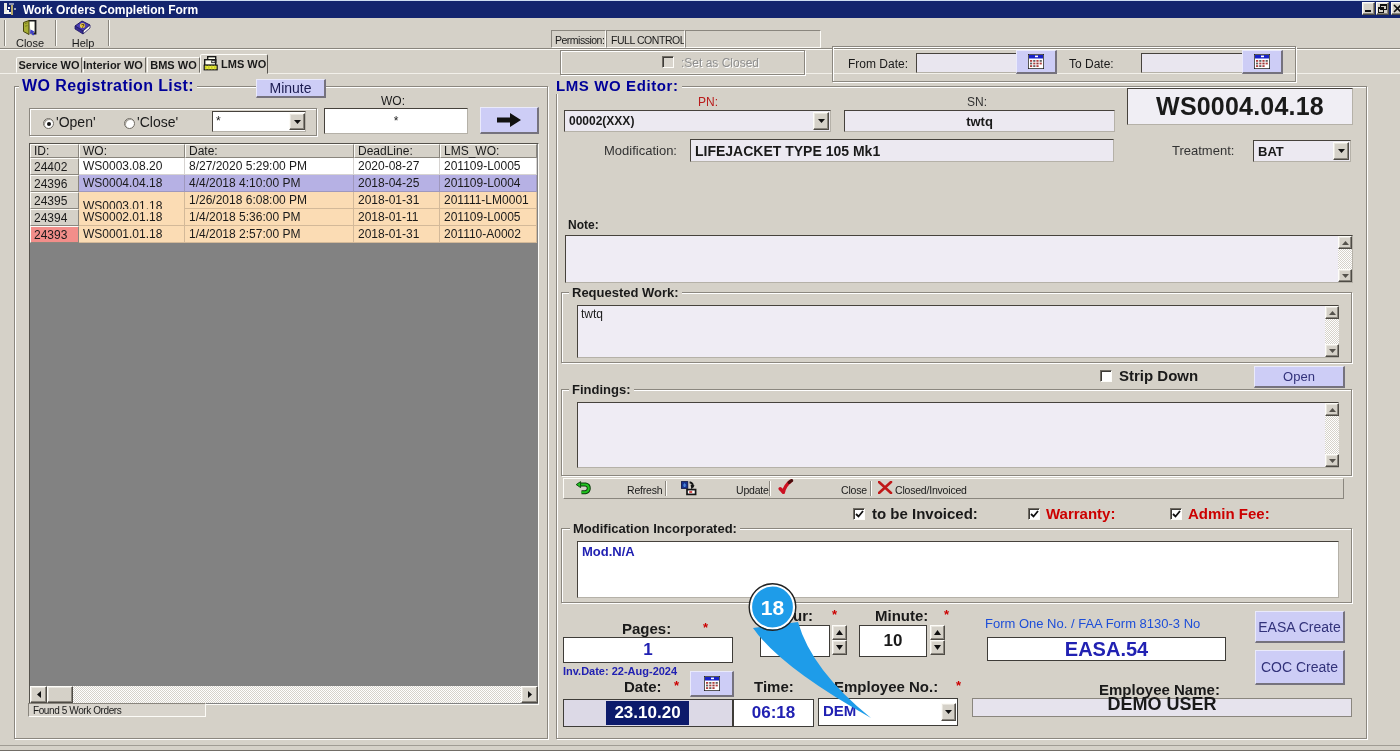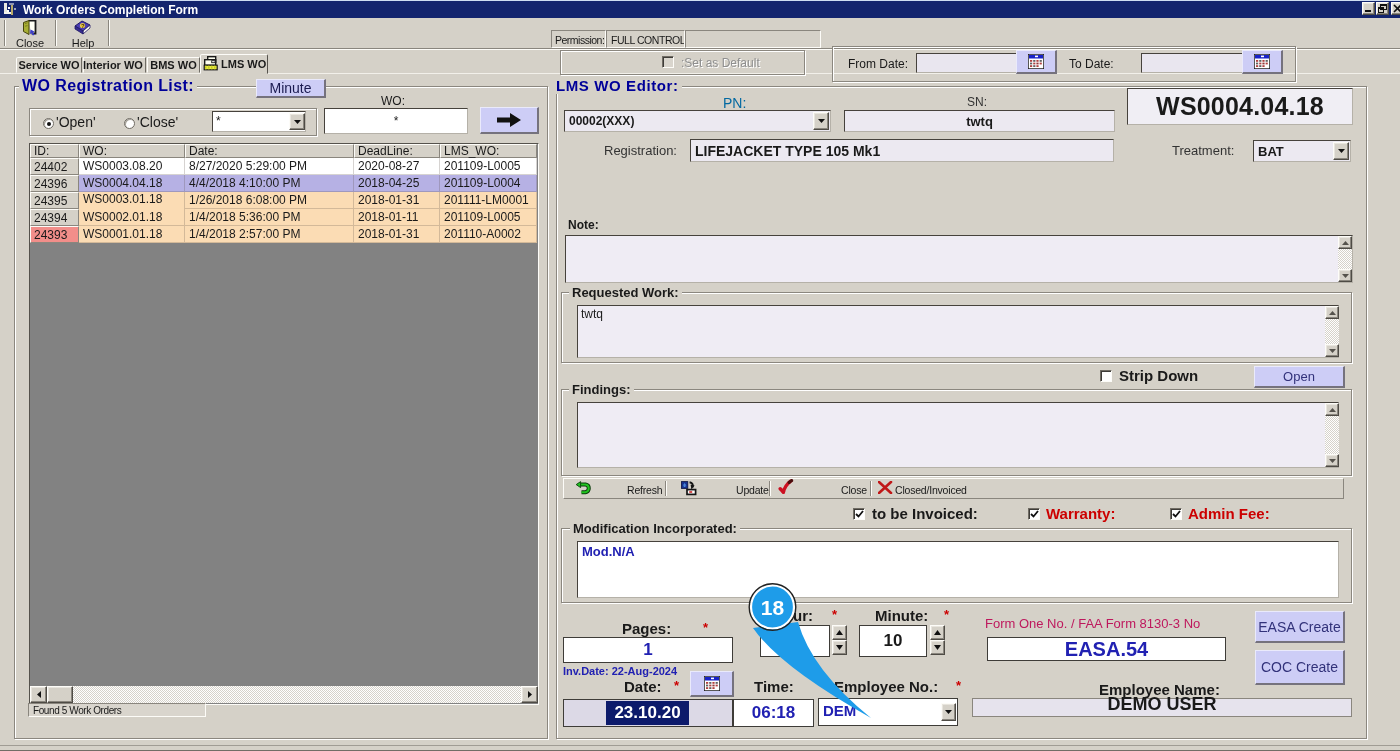--- a/index.html
+++ b/index.html
@@ -96,21 +96,21 @@
  <rect x="4.7" y="0.7" width="8" height="5.6" fill="#fffff0" stroke="#1a1a1a" stroke-width="1.4"></rect>
  <rect x="1.7" y="3.7" width="11" height="5.6" fill="#fffff0" stroke="#1a1a1a" stroke-width="1.4"></rect>
  <rect x="8.7" y="4.7" width="3.4" height="2" fill="#ffffff" stroke="#1a1a1a" stroke-width="0.9"></rect>
  <rect x="1.2" y="9.2" width="13" height="4.6" fill="#e8ec3c" stroke="#1a1a1a" stroke-width="1.2"></rect>
  <path d="M2 10 h11 M2 11.5 h11 M2 13 h11" stroke="#b8bc1c" stroke-width="0.8" stroke-dasharray="1.5 1.5"></path>
 </svg>
 <div class="ab bold" style="left:221px;top:58px;font-size:11px">LMS WO</div>
 
 <div class="ab groove" style="left:560px;top:50px;width:245px;height:25px"></div>
 <div class="ab cb" style="left:662px;top:56px;width:12px;height:12px;background:#d9d5cd"></div>
-<div class="ab" style="left:681px;top:56px;font-size:12px;color:#8f8f8f;text-shadow:1px 1px 0 #fff">:Set as Default</div>
+<div class="ab" style="left:681px;top:56px;font-size:12px;color:#8f8f8f;text-shadow:1px 1px 0 #fff">:Set as Closed</div>
 
 <div class="ab groove" style="left:832px;top:46px;width:464px;height:36px"></div>
 <div class="ab" style="left:848px;top:57px;font-size:12px">From Date:</div>
 <div class="ab s2" style="left:916px;top:53px;width:113px;height:20px;background:#e9e6ef"></div>
 <div class="ab" style="left:1069px;top:57px;font-size:12px">To Date:</div>
 <div class="ab s2" style="left:1141px;top:53px;width:113px;height:20px;background:#e9e6ef"></div>
 
 <div class="ab btn ctr" style="left:1016px;top:50px;width:41px;height:24px">
     <svg width="16" height="15" viewBox="0 0 16 15">
  <rect x="0" y="0" width="16" height="15" fill="#fff" stroke="#111" stroke-width="1.4"></rect>
@@ -184,21 +184,21 @@
 <div class="ab" style="left:79px;top:158px;width:106px;height:17px;background:#ffffff;border-right:1px solid rgba(90,80,70,0.25);border-bottom:1px solid rgba(90,80,70,0.25);padding:1px 0 0 4px;font-size:12px;white-space:nowrap;overflow:hidden">WS0003.08.20</div>
 <div class="ab" style="left:185px;top:158px;width:169px;height:17px;background:#ffffff;border-right:1px solid rgba(90,80,70,0.25);border-bottom:1px solid rgba(90,80,70,0.25);padding:1px 0 0 4px;font-size:12px;white-space:nowrap;overflow:hidden">8/27/2020 5:29:00 PM</div>
 <div class="ab" style="left:354px;top:158px;width:86px;height:17px;background:#ffffff;border-right:1px solid rgba(90,80,70,0.25);border-bottom:1px solid rgba(90,80,70,0.25);padding:1px 0 0 4px;font-size:12px;white-space:nowrap;overflow:hidden">2020-08-27</div>
 <div class="ab" style="left:440px;top:158px;width:97px;height:17px;background:#ffffff;border-right:1px solid rgba(90,80,70,0.25);border-bottom:1px solid rgba(90,80,70,0.25);padding:1px 0 0 4px;font-size:12px;white-space:nowrap;overflow:hidden">201109-L0005</div>
 <div class="ab" style="left:30px;top:175px;width:49px;height:17px;background:#d5d1c8;border:1px solid;border-color:#fdfcf8 #8a867e #8a867e #fdfcf8;padding:1px 0 0 3px;font-size:12px">24396</div>
 <div class="ab" style="left:79px;top:175px;width:106px;height:17px;background:#b6b1e4;border-right:1px solid rgba(90,80,70,0.25);border-bottom:1px solid rgba(90,80,70,0.25);padding:1px 0 0 4px;font-size:12px;white-space:nowrap;overflow:hidden">WS0004.04.18</div>
 <div class="ab" style="left:185px;top:175px;width:169px;height:17px;background:#b6b1e4;border-right:1px solid rgba(90,80,70,0.25);border-bottom:1px solid rgba(90,80,70,0.25);padding:1px 0 0 4px;font-size:12px;white-space:nowrap;overflow:hidden">4/4/2018 4:10:00 PM</div>
 <div class="ab" style="left:354px;top:175px;width:86px;height:17px;background:#b6b1e4;border-right:1px solid rgba(90,80,70,0.25);border-bottom:1px solid rgba(90,80,70,0.25);padding:1px 0 0 4px;font-size:12px;white-space:nowrap;overflow:hidden">2018-04-25</div>
 <div class="ab" style="left:440px;top:175px;width:97px;height:17px;background:#b6b1e4;border-right:1px solid rgba(90,80,70,0.25);border-bottom:1px solid rgba(90,80,70,0.25);padding:1px 0 0 4px;font-size:12px;white-space:nowrap;overflow:hidden">201109-L0004</div>
 <div class="ab" style="left:30px;top:192px;width:49px;height:17px;background:#d5d1c8;border:1px solid;border-color:#fdfcf8 #8a867e #8a867e #fdfcf8;padding:1px 0 0 3px;font-size:12px">24395</div>
-<div class="ab" style="left:79px;top:192px;width:106px;height:25px;background:#fbdcb4;border-right:1px solid rgba(90,80,70,0.25);border-bottom:1px solid rgba(90,80,70,0.25);padding:0 0 0 4px;font-size:12px;white-space:nowrap;overflow:hidden">WS0003.01.18</div>
+<div class="ab" style="left:79px;top:192px;width:106px;height:25px;background:#fbdcb4;border-right:1px solid rgba(90,80,70,0.25);border-bottom:1px solid rgba(90,80,70,0.25);padding:7px 0 0 4px;font-size:12px;white-space:nowrap;overflow:hidden">WS0003.01.18</div>
 <div class="ab" style="left:185px;top:192px;width:169px;height:17px;background:#fbdcb4;border-right:1px solid rgba(90,80,70,0.25);border-bottom:1px solid rgba(90,80,70,0.25);padding:1px 4px 0 4px;font-size:12px;white-space:nowrap;overflow:hidden">1/26/2018 6:08:00 PM</div>
 <div class="ab" style="left:354px;top:192px;width:86px;height:17px;background:#fbdcb4;border-right:1px solid rgba(90,80,70,0.25);border-bottom:1px solid rgba(90,80,70,0.25);padding:1px 0 0 4px;font-size:12px;white-space:nowrap;overflow:hidden">2018-01-31</div>
 <div class="ab" style="left:440px;top:192px;width:97px;height:17px;background:#fbdcb4;border-right:1px solid rgba(90,80,70,0.25);border-bottom:1px solid rgba(90,80,70,0.25);padding:1px 0 0 4px;font-size:12px;white-space:nowrap;overflow:hidden">201111-LM0001</div>
 <div class="ab" style="left:30px;top:209px;width:49px;height:17px;background:#d5d1c8;border:1px solid;border-color:#fdfcf8 #8a867e #8a867e #fdfcf8;padding:1px 0 0 3px;font-size:12px">24394</div>
 <div class="ab" style="left:79px;top:209px;width:106px;height:17px;background:#fbdcb4;border-right:1px solid rgba(90,80,70,0.25);border-bottom:1px solid rgba(90,80,70,0.25);padding:1px 0 0 4px;font-size:12px;white-space:nowrap;overflow:hidden">WS0002.01.18</div>
 <div class="ab" style="left:185px;top:209px;width:169px;height:17px;background:#fbdcb4;border-right:1px solid rgba(90,80,70,0.25);border-bottom:1px solid rgba(90,80,70,0.25);padding:1px 0 0 4px;font-size:12px;white-space:nowrap;overflow:hidden">1/4/2018 5:36:00 PM</div>
 <div class="ab" style="left:354px;top:209px;width:86px;height:17px;background:#fbdcb4;border-right:1px solid rgba(90,80,70,0.25);border-bottom:1px solid rgba(90,80,70,0.25);padding:1px 0 0 4px;font-size:12px;white-space:nowrap;overflow:hidden">2018-01-11</div>
 <div class="ab" style="left:440px;top:209px;width:97px;height:17px;background:#fbdcb4;border-right:1px solid rgba(90,80,70,0.25);border-bottom:1px solid rgba(90,80,70,0.25);padding:1px 0 0 4px;font-size:12px;white-space:nowrap;overflow:hidden">201109-L0005</div>
 <div class="ab" style="left:30px;top:226px;width:49px;height:17px;background:#f28e8a;border:1px solid;border-color:#fdfcf8 #8a867e #8a867e #fdfcf8;padding:1px 0 0 3px;font-size:12px">24393</div>
 <div class="ab" style="left:79px;top:226px;width:106px;height:17px;background:#fbdcb4;border-right:1px solid rgba(90,80,70,0.25);border-bottom:1px solid rgba(90,80,70,0.25);padding:1px 0 0 4px;font-size:12px;white-space:nowrap;overflow:hidden">WS0001.01.18</div>
@@ -215,31 +215,31 @@
 <div class="ab gbtn" style="left:47px;top:686px;width:26px;height:17px"></div>
 <div class="ab gbtn ctr" style="left:521px;top:686px;width:17px;height:17px">
     <svg width="4" height="7">
       <path d="M0 0 L4 3.5 L0 7 Z" fill="#111"></path>
     </svg>
   </div>
 <div class="ab s1" style="left:28px;top:703px;width:178px;height:14px;background:#d9d5cd;font-size:10px;letter-spacing:-0.4px;padding:1px 12px 0 4px;white-space:nowrap">Found 5 Work Orders</div>
 
 <div class="ab groove" style="left:556px;top:86px;width:811px;height:653px"></div>
 <div class="ab gt" style="left:553px;top:77px;font-size:15px;letter-spacing:0.6px">LMS WO Editor:</div>
-<div class="ab" style="left:723px;top:95px;font-size:14px;color:#0369a1">PN:</div>
+<div class="ab" style="left:698px;top:95px;font-size:12px;color:#b91c1c">PN:</div>
 <div class="ab s2" style="left:564px;top:110px;width:267px;height:22px;background:#ece9f1;padding:3px 0 0 4px;font-size:12px;font-weight:bold">00002(XXX)</div>
 <div class="ab gbtn ctr" style="left:813px;top:112px;width:16px;height:18px">
     <svg width="7" height="4">
       <path d="M0 0 L7 0 L3.5 4 Z" fill="#111"></path>
     </svg>
   </div>
 <div class="ab" style="left:967px;top:95px;font-size:12px;color:#333">SN:</div>
 <div class="ab s2 ctr bold" style="left:844px;top:110px;width:271px;height:22px;background:#ece9f1;font-size:13px">twtq</div>
 <div class="ab s2 ctr bold" style="left:1127px;top:88px;width:226px;height:37px;background:#f0eef4;font-size:25px;letter-spacing:0.2px">WS0004.04.18</div>
-<div class="ab" style="left:604px;top:143px;font-size:13px;color:#333">Registration:</div>
+<div class="ab" style="left:604px;top:143px;font-size:13px;color:#333">Modification:</div>
 <div class="ab s2 bold" style="left:690px;top:139px;width:424px;height:23px;background:#ece9f1;padding:3px 0 0 4px;font-size:14px">LIFEJACKET TYPE 105 Mk1</div>
 <div class="ab" style="left:1172px;top:143px;font-size:13px;color:#333">Treatment:</div>
 <div class="ab s2 bold" style="left:1253px;top:140px;width:98px;height:22px;background:#ece9f1;padding:3px 0 0 4px;font-size:13px">BAT</div>
 <div class="ab gbtn ctr" style="left:1333px;top:142px;width:16px;height:18px">
     <svg width="7" height="4">
       <path d="M0 0 L7 0 L3.5 4 Z" fill="#111"></path>
     </svg>
   </div>
 
 <div class="ab bold" style="left:568px;top:218px;font-size:12px">Note:</div>
@@ -405,21 +405,21 @@
 <div class="ab sf ctr bold navy" style="left:733px;top:699px;width:81px;height:28px;background:#fff;font-size:17px">06:18</div>
 <div class="ab bold" style="left:834px;top:678px;font-size:15px">Employee No.:</div>
 <div class="ab bold red" style="left:956px;top:678px;font-size:13px">*</div>
 <div class="ab sf" style="left:818px;top:698px;width:140px;height:28px;background:#fff;padding:3px 0 0 4px;font-size:15px;font-weight:bold;color:#2121b2">DEM</div>
 <div class="ab gbtn ctr" style="left:941px;top:703px;width:15px;height:18px">
     <svg width="7" height="4">
       <path d="M0 0 L7 0 L3.5 4 Z" fill="#111"></path>
     </svg>
   </div>
 
-<div class="ab" style="left:985px;top:616px;font-size:13px;color:#be185d">Form One No. / FAA Form 8130-3 No</div>
+<div class="ab" style="left:985px;top:616px;font-size:13px;color:#1d4ed8">Form One No. / FAA Form 8130-3 No</div>
 <div class="ab sf ctr bold navy" style="left:987px;top:637px;width:239px;height:24px;background:#fff;font-size:20px">EASA.54</div>
 <div class="ab btn ctr" style="left:1255px;top:611px;width:90px;height:32px;color:#32327a;font-size:14px">EASA Create</div>
 <div class="ab btn ctr" style="left:1255px;top:650px;width:90px;height:35px;color:#32327a;font-size:14px">COC Create</div>
 <div class="ab bold" style="left:1099px;top:681px;font-size:15px">Employee Name:</div>
 <div class="ab ctr bold" style="left:972px;top:698px;width:380px;height:19px;background:#e6e3ed;border:1px solid #8a867e;font-size:18px;padding-bottom:7px">DEMO USER</div>
 
 <div class="ab" style="left:0;top:745px;width:1400px;height:1px;background:#a09c94"></div>
 <div class="ab" style="left:0;top:750px;width:1400px;height:1px;background:#716d66"></div>
 
 <svg class="ab" style="left:735px;top:575px" width="150px" height="150px" viewBox="0 0 150 150">

